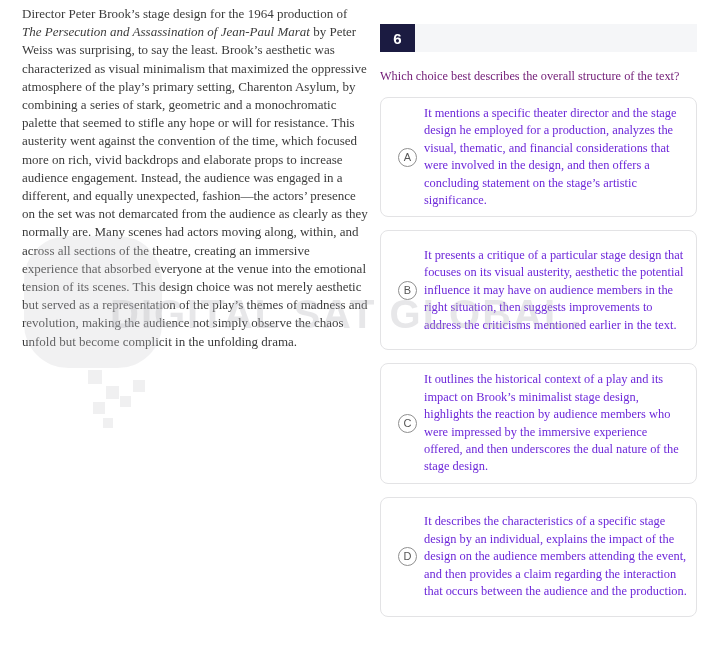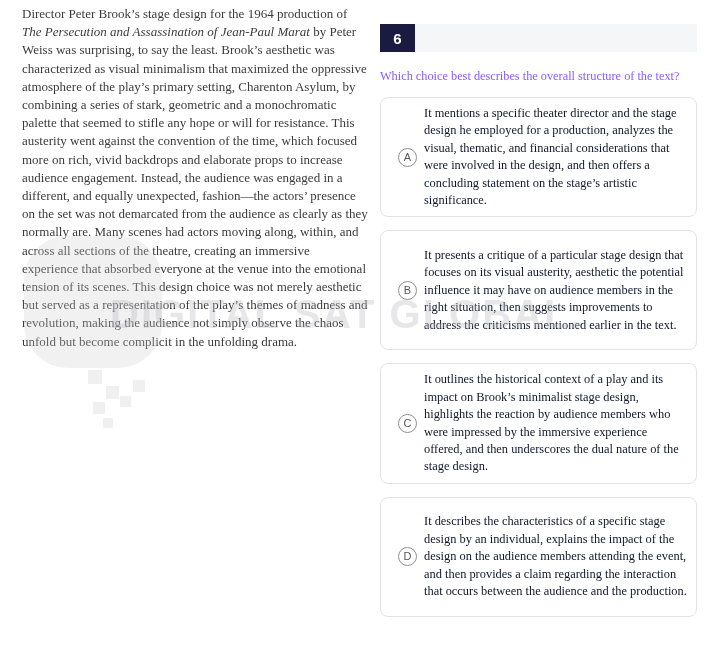--- a/index.html
+++ b/index.html
@@ -85,21 +85,21 @@
     font-family: "Liberation Sans", sans-serif;
     font-weight: 700;
     font-size: 15px;
     display: flex;
     align-items: center;
     justify-content: center;
   }
   .prompt {
     margin-top: 17px;
     font-size: 12.3px;
-    color: #8b5cf6;
+    color: #701a75;
     white-space: nowrap;
   }
   .choices {
     margin-top: 13px;
     display: flex;
     flex-direction: column;
     gap: 13px;
   }
   .choice {
     border: 1px solid #e3e3e5;
@@ -121,21 +121,21 @@
     border-radius: 50%;
     color: #555555;
     font-family: "Liberation Sans", sans-serif;
     font-size: 11px;
     line-height: 17px;
     text-align: center;
   }
   .ctext {
     font-size: 12.4px;
     line-height: 17.4px;
-    color: #0f172a;
+    color: #6d28d9;
     width: 268px;
   }
 </style>
 </head>
 <body>
 
 <div class="page">
 
   <div class="passage">
     <span>Director Peter Brook’s stage design for the 1964 production of </span><i>The Persecution and Assassination of Jean-Paul Marat</i><span> by Peter Weiss was surprising, to say the least. Brook’s aesthetic was characterized as visual minimalism that maximized the oppressive atmosphere of the play’s primary setting, Charenton Asylum, by combining a series of stark, geometric and a monochromatic palette that seemed to stifle any hope or will for resistance. This austerity went against the convention of the time, which focused more on rich, vivid backdrops and elaborate props to increase audience engagement. Instead, the audience was engaged in a different, and equally unexpected, fashion—the actors’ presence on the set was not demarcated from the audience as clearly as they normally are. Many scenes had actors moving along, within, and across all sections of the theatre, creating an immersive experience that absorbed everyone at the venue into the emotional tension of its scenes. This design choice was not merely aesthetic but served as a representation of the play’s themes of madness and revolution, making the audience not simply observe the chaos unfold but become complicit in the unfolding drama.</span>

